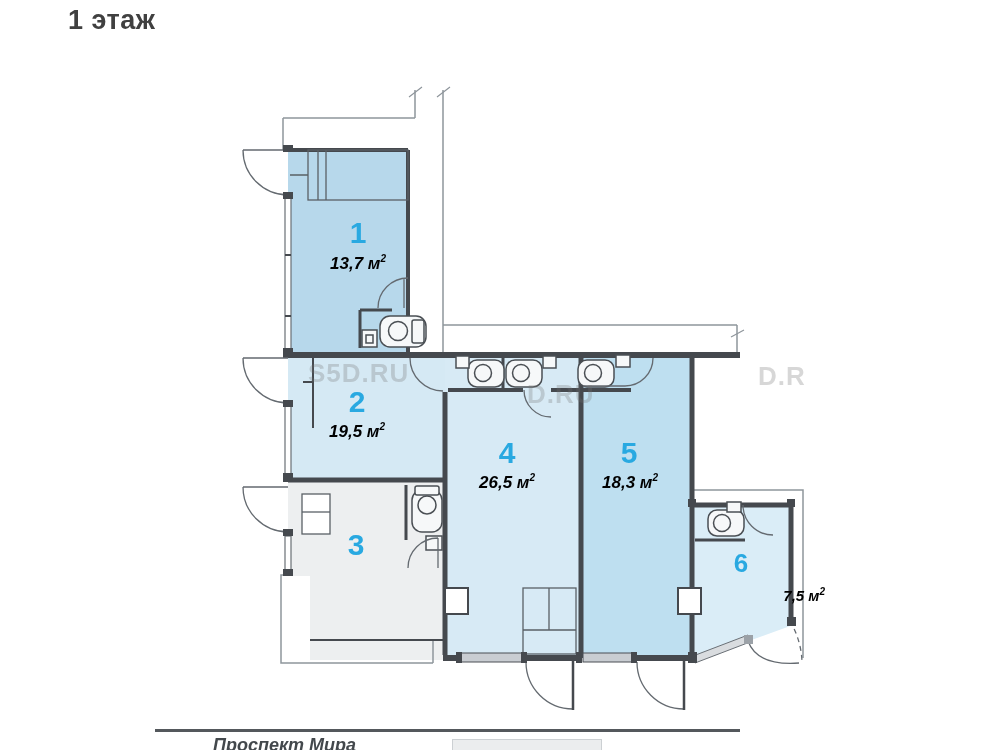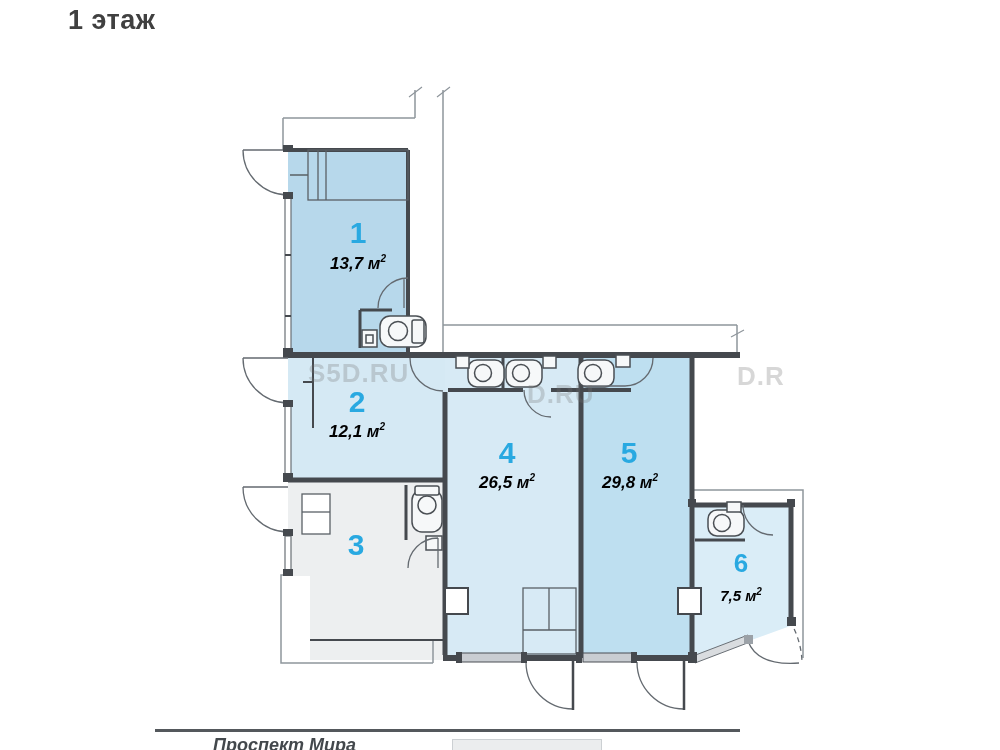--- a/index.html
+++ b/index.html
@@ -9,23 +9,23 @@
   .abs{position:absolute;}
   .page-title{left:68px;top:5px;font-size:27px;font-weight:600;color:#404040;letter-spacing:.5px;}
   .num{width:80px;text-align:center;font-size:30px;font-weight:bold;color:#29a9e1;}
   .area{width:124px;text-align:center;font-size:17px;font-weight:bold;color:#000000;white-space:nowrap;font-style:italic;}
   .area .sup{font-size:10px;vertical-align:super;font-weight:bold;}
   .n1{left:318px;top:216px;} .a1{left:296px;top:253px;}
   .n2{left:317px;top:385px;} .a2{left:295px;top:421px;}
   .n3{left:316px;top:528px;}
   .n4{left:467px;top:436px;} .a4{left:445px;top:472px;}
   .n5{left:589px;top:436px;} .a5{left:568px;top:472px;}
-  .n6{left:701px;top:548px;font-size:26px;} .a6{left:679px;top:586px;font-size:15px;}
+  .n6{left:701px;top:548px;font-size:26px;} .a6{left:701px;top:586px;font-size:15px;text-align:right;}
   .watermark{font-size:26px;font-weight:bold;color:#737373;opacity:.28;letter-spacing:1px;}
-  .wm1{left:308px;top:358px;} .wm2{left:527px;top:361px;margin-top:18px;} .wm3{left:737px;top:361px;}
+  .wm1{left:308px;top:358px;} .wm2{left:527px;top:361px;margin-top:18px;} .wm3{left:758px;top:361px;}
   .street-line{left:155px;top:729px;width:585px;height:3px;background:#54585c;}
   .street-label{left:213px;top:735px;font-size:18px;font-style:italic;font-weight:600;color:#43484c;}
   .street-box{left:452px;top:739px;width:148px;height:12px;background:#ebedee;border:1px solid #ccd0d3;}
 </style>
 </head>
 <body>
 
 <div class="stage">
 
   <div class="abs page-title">1 этаж</div>
@@ -160,29 +160,29 @@
       <rect x="688" y="499" width="8" height="8"></rect>
         <rect x="787" y="499" width="8" height="8"></rect>
       <rect x="744" y="635" width="9" height="9" fill="#9ba1a7"></rect>
     </g>
   </svg>
 
   <div class="abs num n1">1</div>
   <div class="abs area a1"><span>13,7 м</span><span class="sup">2</span></div>
 
   <div class="abs num n2">2</div>
-  <div class="abs area a2"><span>12,1 м</span><span class="sup">2</span></div>
+  <div class="abs area a2"><span>19,5 м</span><span class="sup">2</span></div>
 
   <div class="abs num n3">3</div>
 
   <div class="abs num n4">4</div>
   <div class="abs area a4"><span>26,5 м</span><span class="sup">2</span></div>
 
   <div class="abs num n5">5</div>
-  <div class="abs area a5"><span>29,8 м</span><span class="sup">2</span></div>
+  <div class="abs area a5"><span>18,3 м</span><span class="sup">2</span></div>
 
   <div class="abs num n6">6</div>
   <div class="abs area a6"><span>7,5 м</span><span class="sup">2</span></div>
 
   <div class="abs watermark wm1">S5D.RU</div>
   <div class="abs watermark wm2">D.RU</div>
   <div class="abs watermark wm3">D.R</div>
 
   <div class="abs street-line"></div>
   <div class="abs street-label">Проспект Мира</div>

